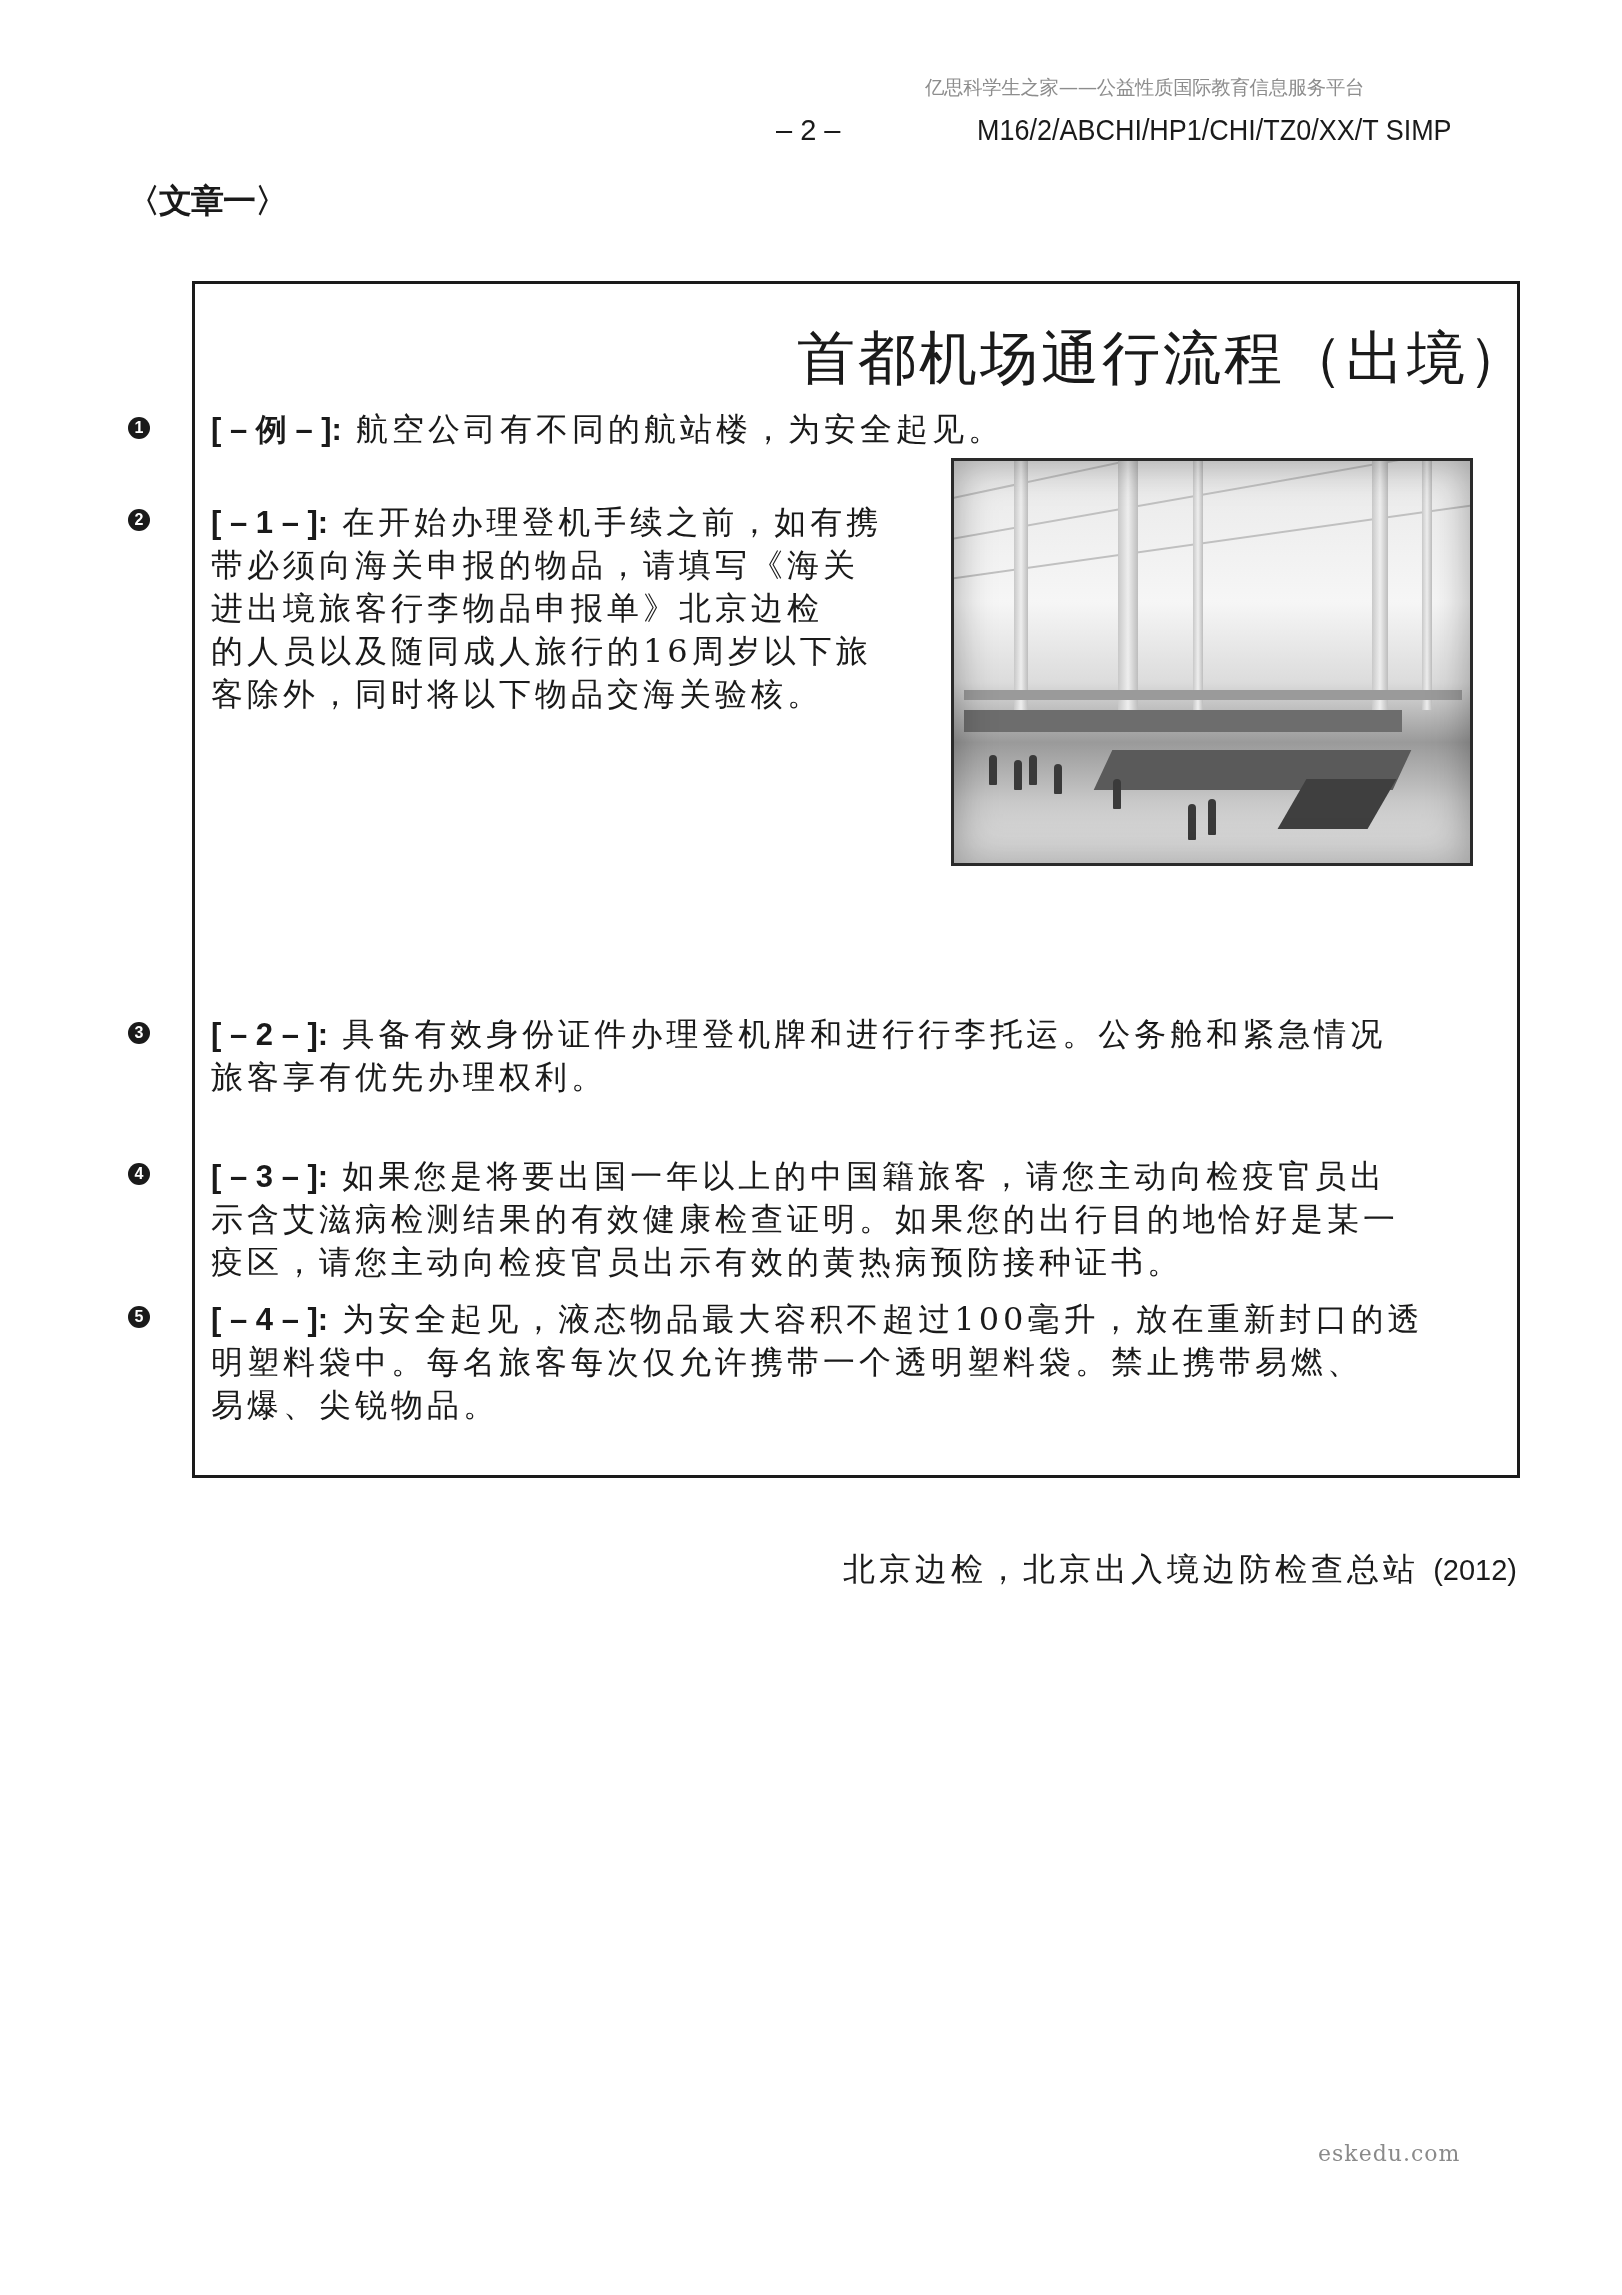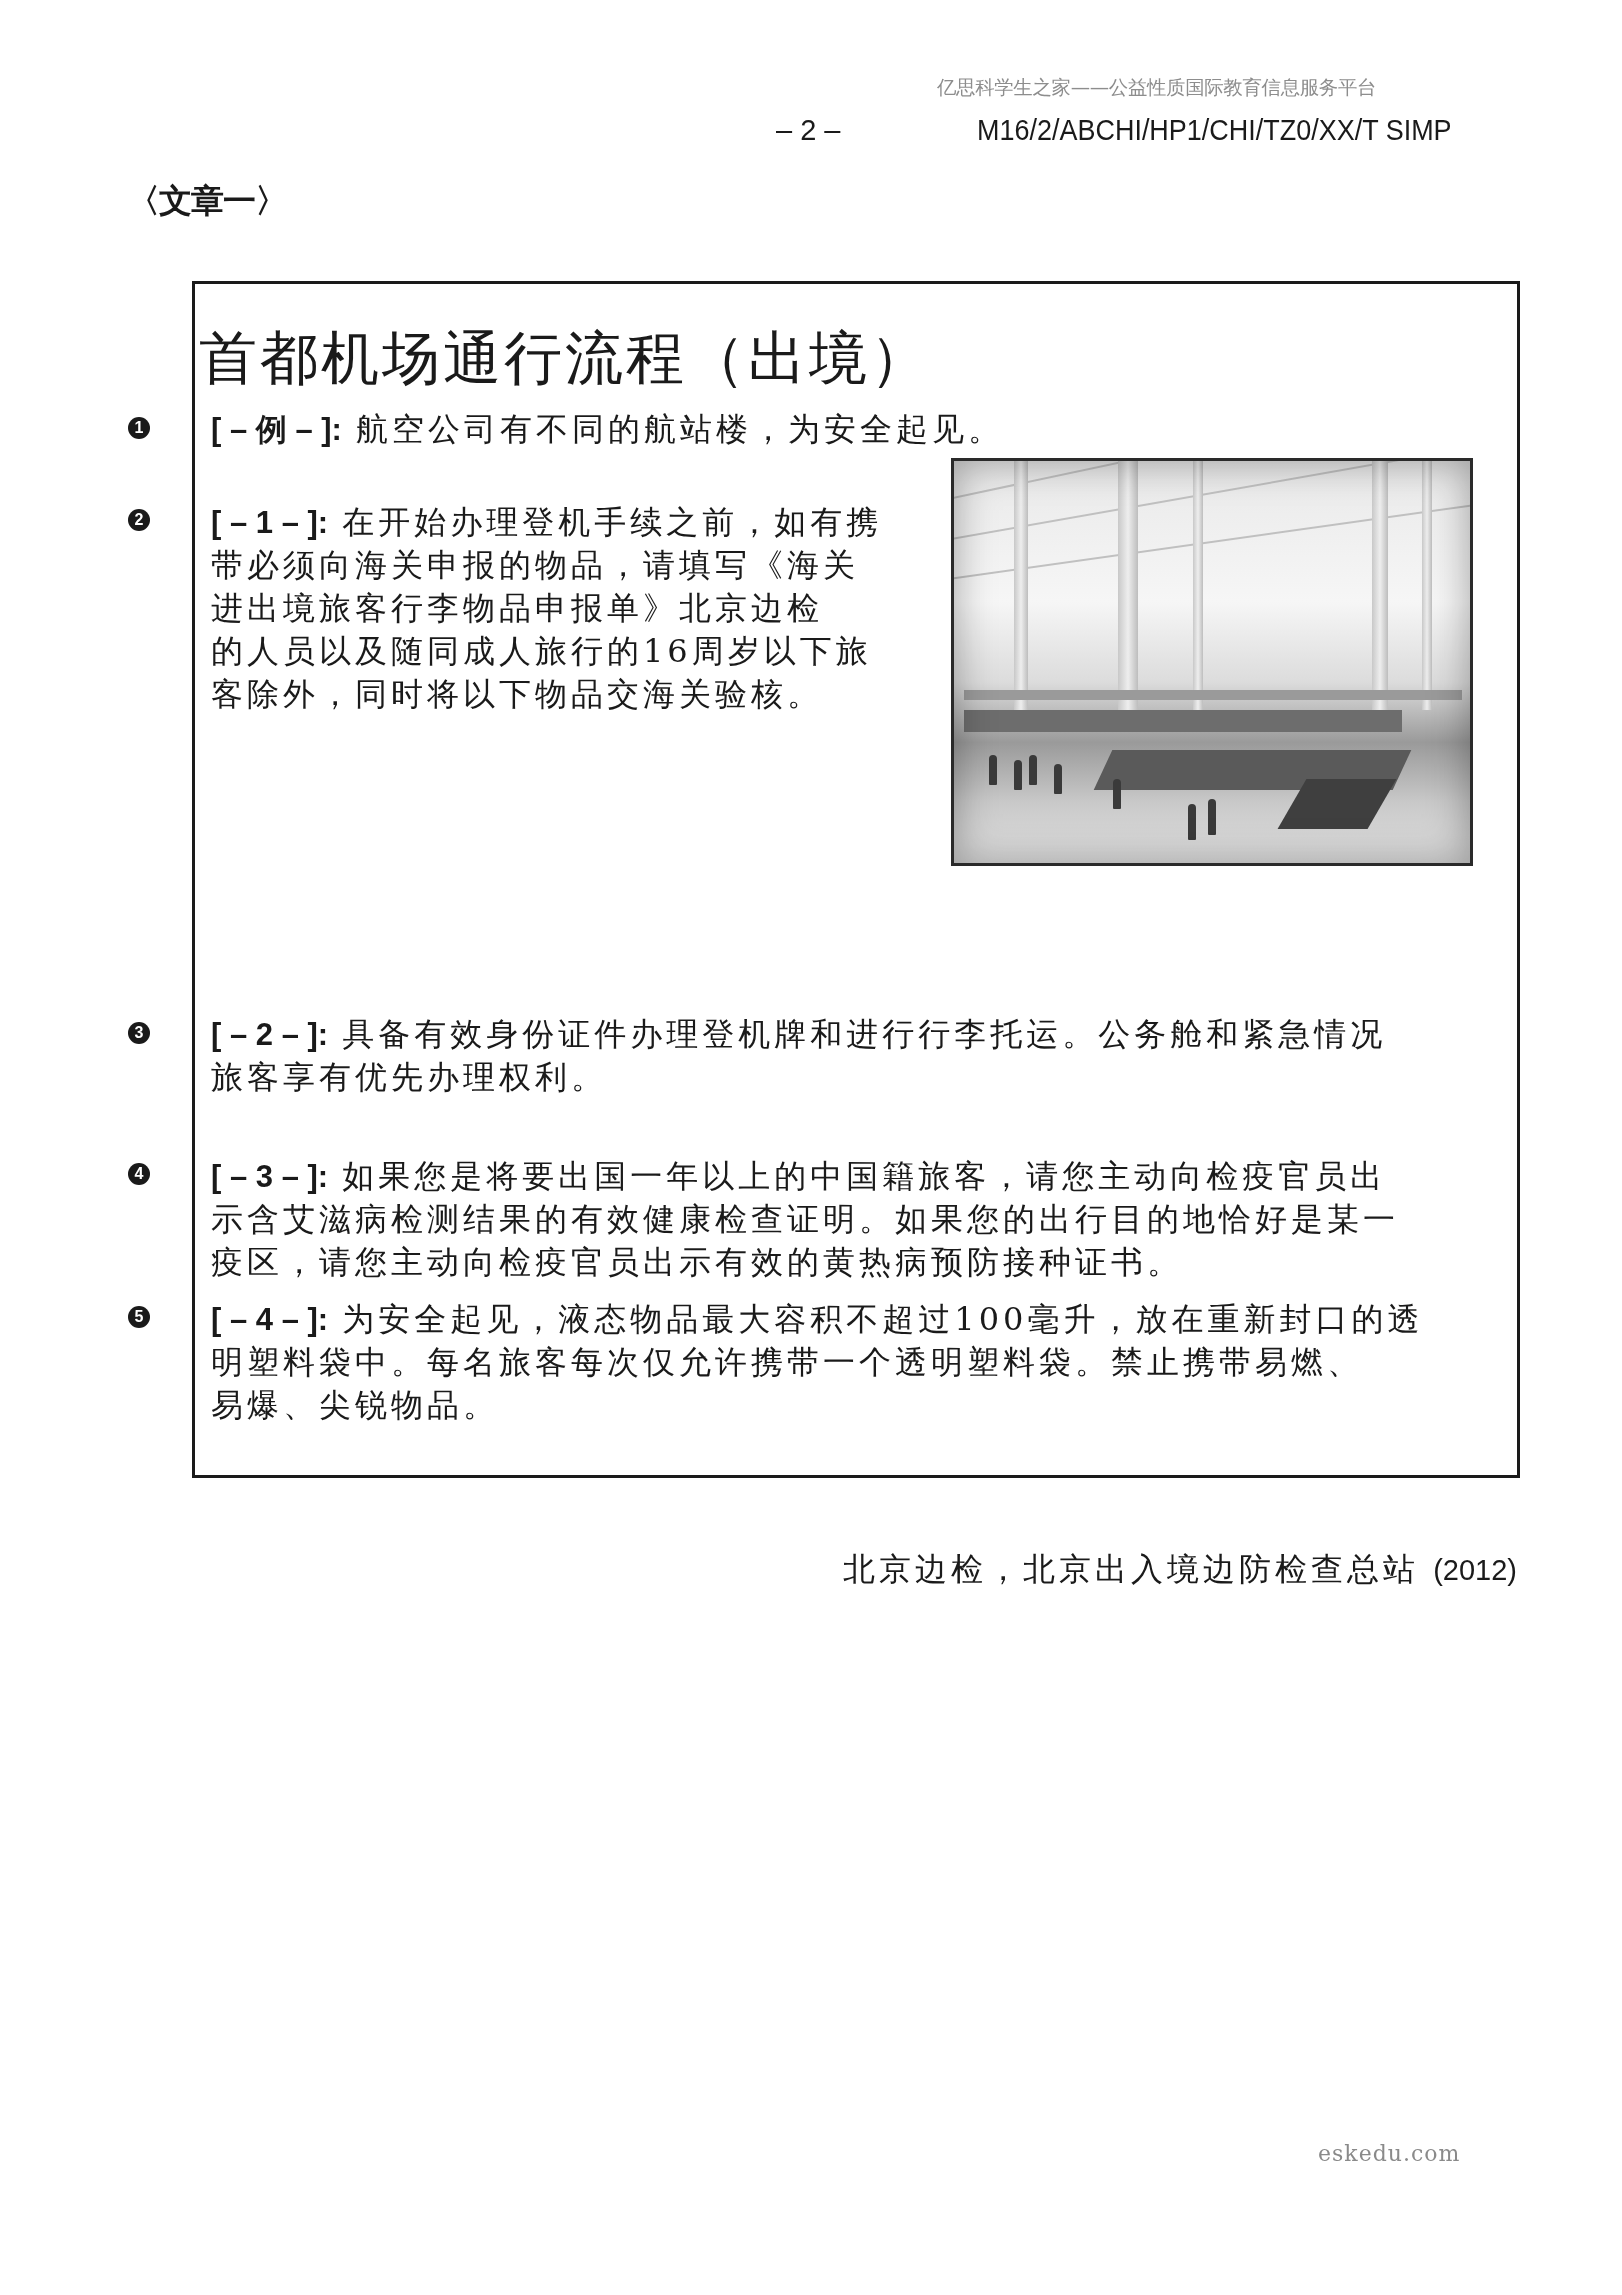--- a/index.html
+++ b/index.html
@@ -1,27 +1,27 @@
 <!DOCTYPE html>
 <html><head>
 <meta charset="utf-8">
 <style>
   html, body { margin:0; padding:0; background:#ffffff; }
   body { width:1623px; height:2295px; position:relative; overflow:hidden;
          font-family:"DejaVu Serif","Liberation Serif",serif; color:#1a1a1a; }
   .abs { position:absolute; white-space:nowrap; }
   .watermark { left:925px; top:74px; font-size:19.4px; color:#8d8d8d;
-               font-family:"DejaVu Sans","Liberation Sans",sans-serif; letter-spacing:-0.3px;margin-left:12px; }
+               font-family:"DejaVu Sans","Liberation Sans",sans-serif; letter-spacing:-0.3px; }
   .pageno { left:776px; top:114px; font-size:29px; font-family:"Liberation Sans",sans-serif; color:#1a1a1a; }
   .code { left:977px; top:114px; font-size:29px; font-family:"Liberation Sans",sans-serif; color:#1a1a1a;
           transform:scaleX(0.93); transform-origin:left top; }
   .section-title { left:127px; top:179px; font-size:33px; font-weight:bold; letter-spacing:-1px;text-align:center; }
   .box { position:absolute; left:192px; top:281px; width:1322px; height:1191px;
          border:3px solid #1a1a1a; }
-  .doc-title { left:4px; width:1322px; top:36px; text-align:left; font-size:58px;
+  .doc-title { left:12px; width:1322px; top:36px; text-align:right; font-size:58px;
                letter-spacing:3px; position:absolute; }
   .marker { position:absolute; width:22px; height:22px; border-radius:50%; background:#1a1a1a;
             color:#fff; font-family:"Liberation Sans",sans-serif; font-weight:bold; font-size:16px;
             line-height:22px; text-align:center; }
   .para { position:absolute; left:16px; font-size:32px; line-height:43px; letter-spacing:4px; white-space:normal; }
   .para .label { font-family:"Liberation Sans",sans-serif; font-weight:bold; letter-spacing:0; font-size:31px; }
   .line { display:block; white-space:nowrap; }
   .photo { position:absolute; left:756px; top:174px; width:522px; height:408px;
            border:3px solid #2a2a2a; box-sizing:border-box; overflow:hidden;
            background:linear-gradient(180deg,#e9e9e9 0%,#f6f6f6 35%,#dcdcdc 55%,#9a9a9a 70%,#c9c9c9 85%,#e2e2e2 100%); }

